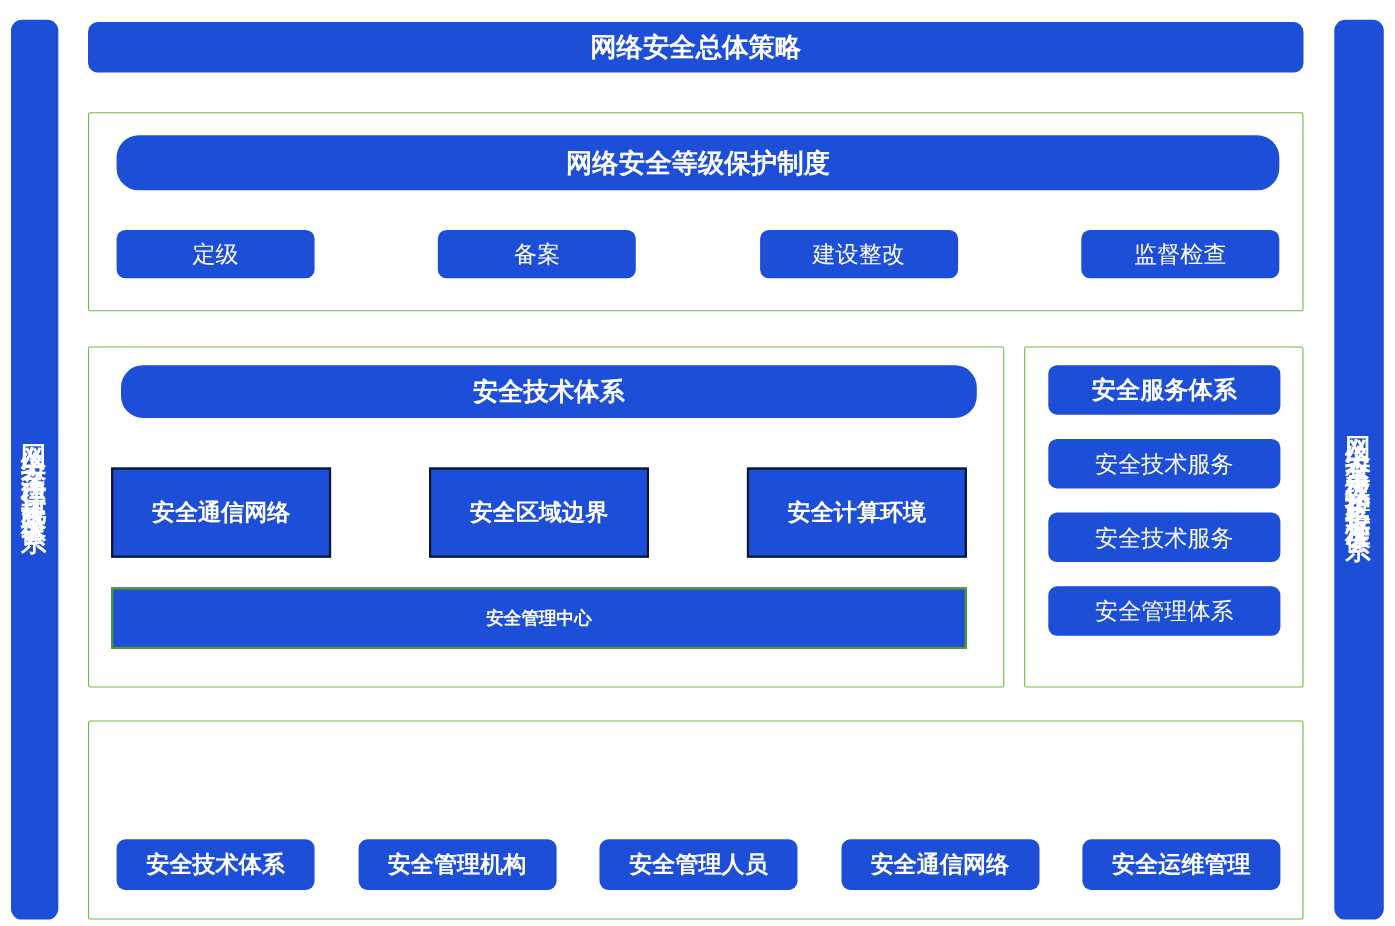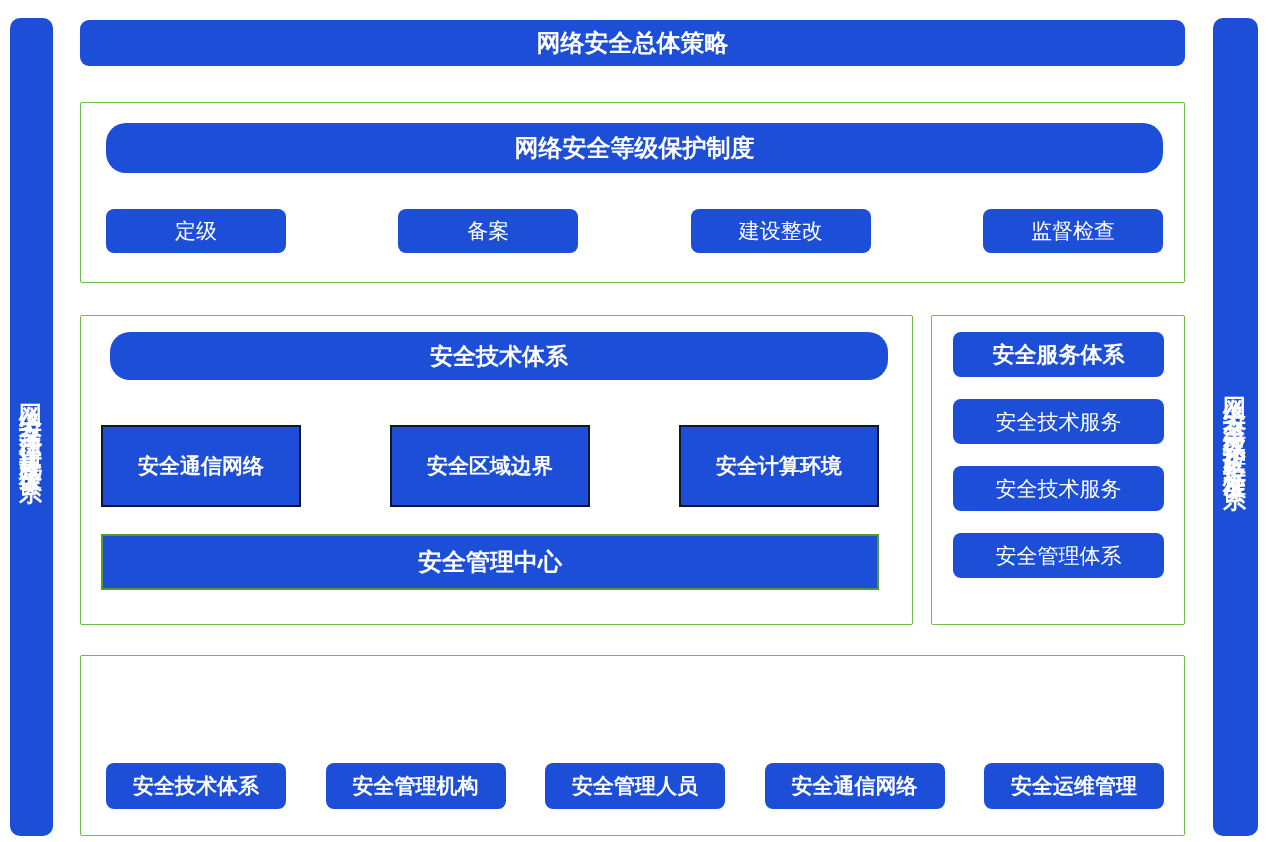--- a/index.html
+++ b/index.html
@@ -100,21 +100,21 @@
     border: 2px solid #0f172a;
     font-size: 21px;
     font-weight: bold;
     border-radius: 0;
   }
   #tech-center-bar {
     position: absolute;
     left: 20px; top: 218px;
     width: 778px; height: 56px;
     border: 2px solid #55982e;
-    font-size: 24px;
+    font-size: 16px;
     font-weight: bold;
   }
   #c-service .stack {
     position: absolute;
     left: 21px; top: 16px; width: 211px;
     display: flex;
     flex-direction: column;
     gap: 22px;
   }
   .svc {

